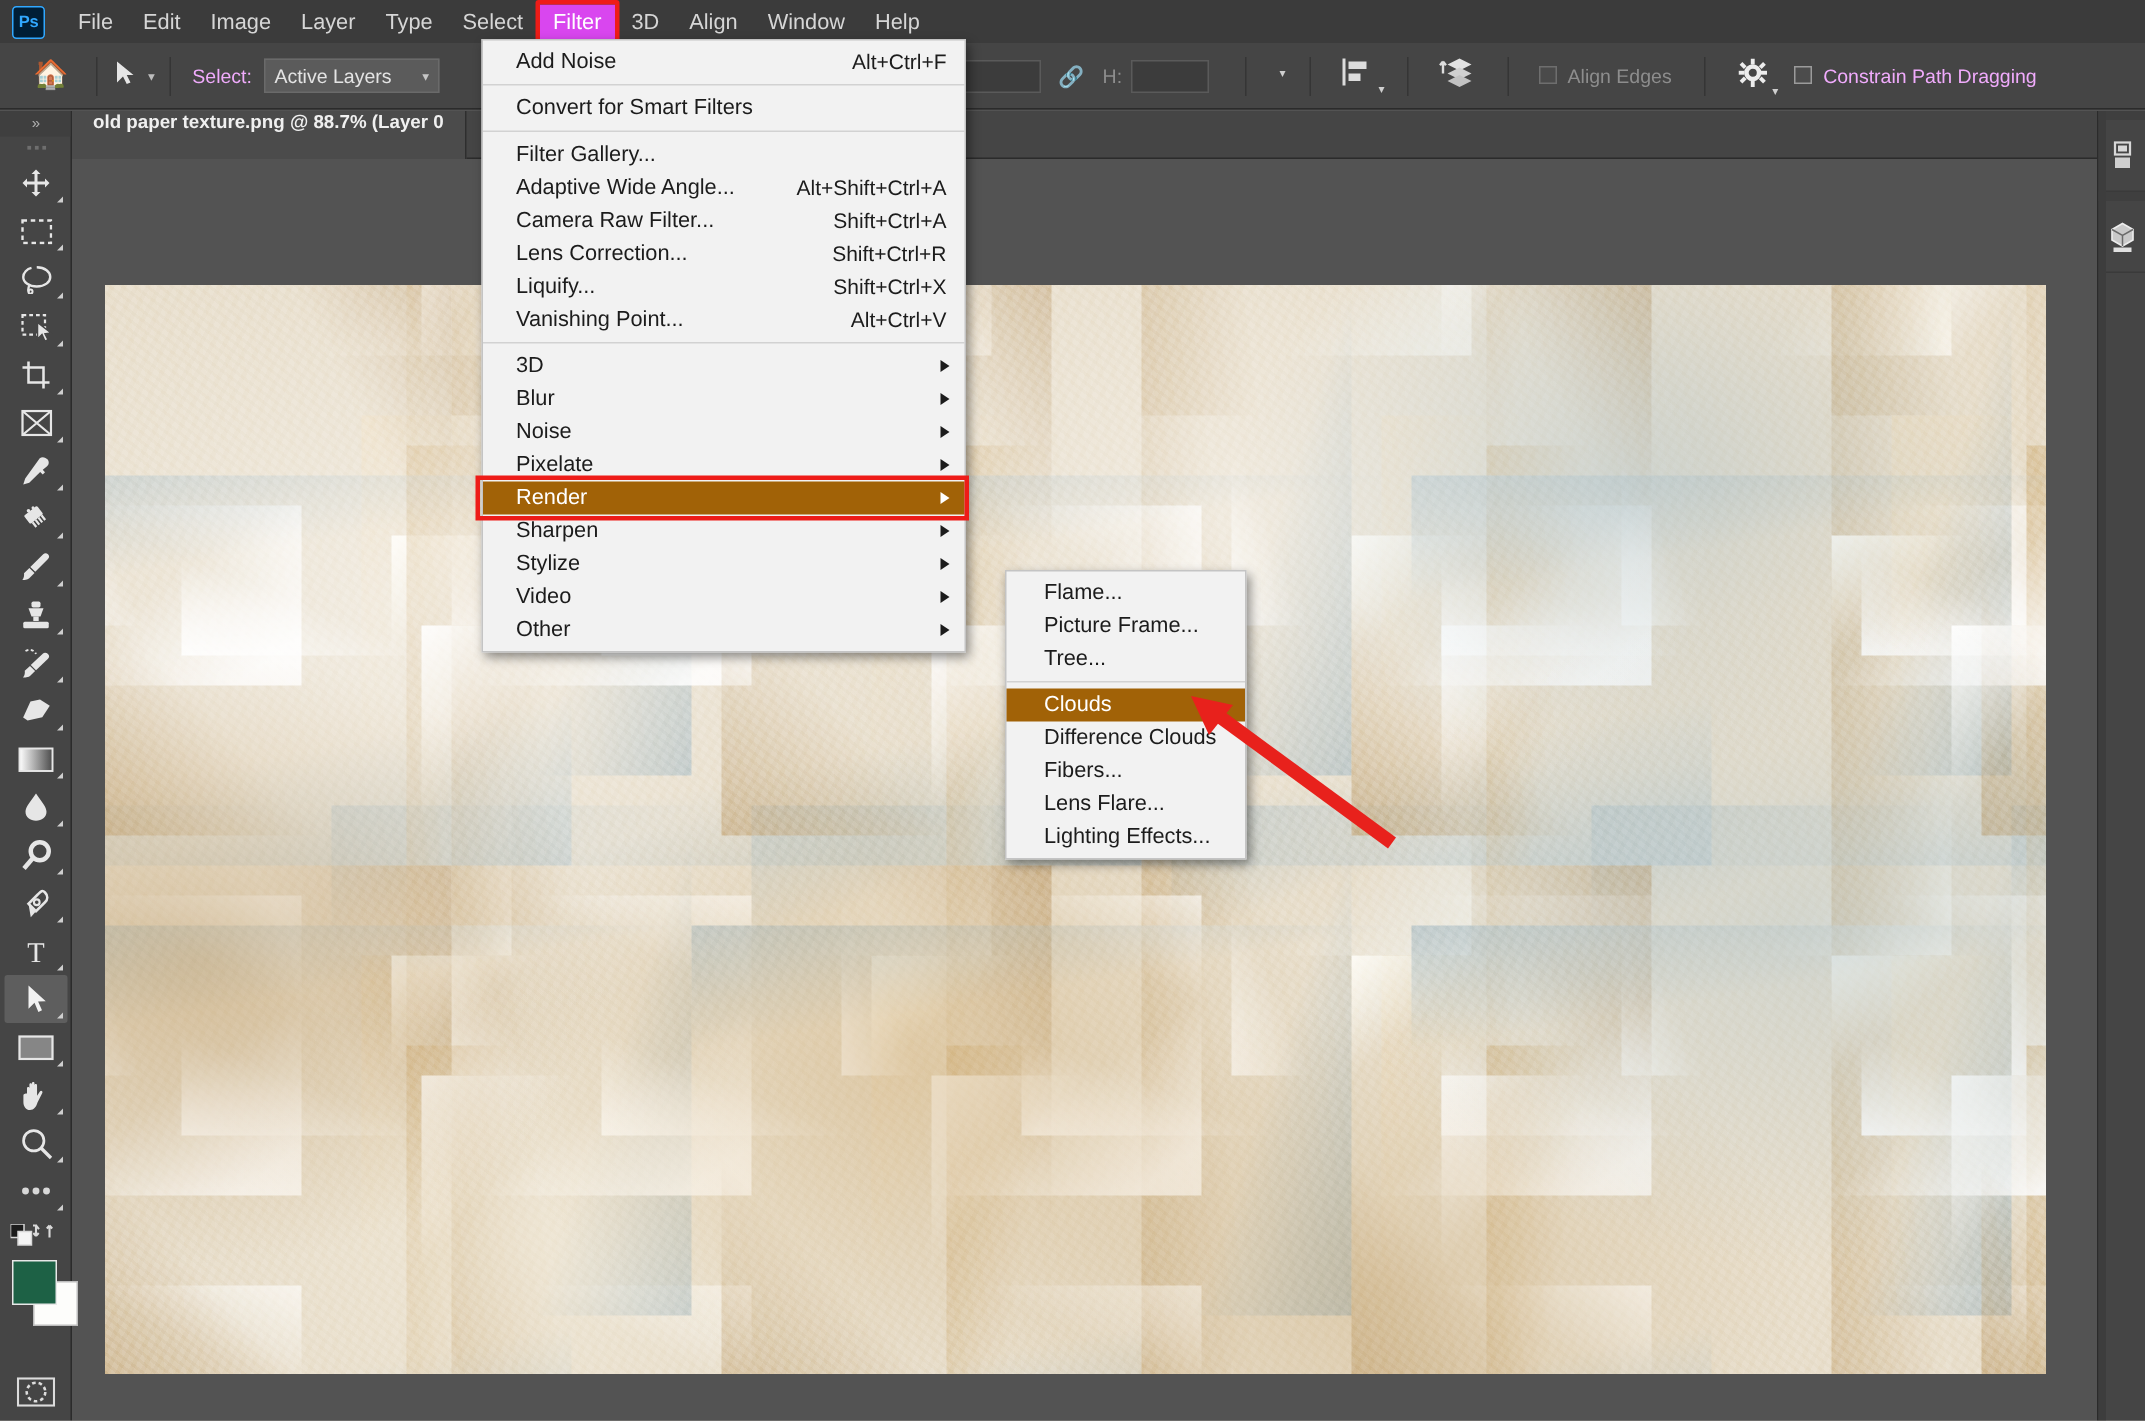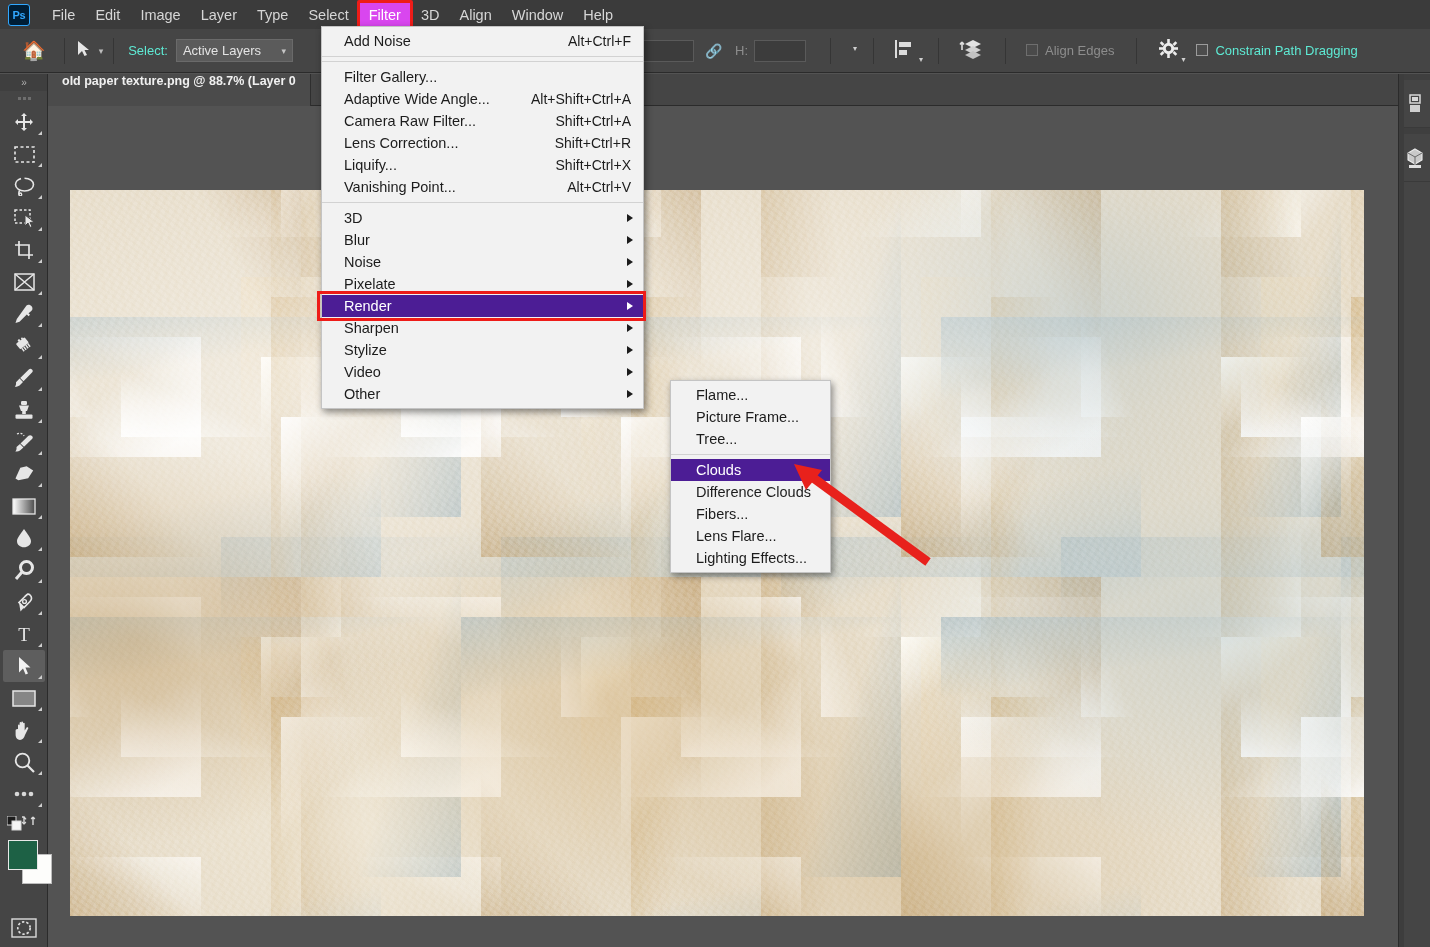--- a/index.html
+++ b/index.html
@@ -38,21 +38,21 @@
     position: absolute; left: 0; top: 29px; width: 1430px; height: 44px;
     background: #454545; display: flex; align-items: center;
     border-bottom: 1px solid #2b2b2b;
   }
   .ob-sep { width: 1px; height: 26px; background: #353535; margin: 0 10px; }
   .ob-home {
     color: #d0d0d0; font-size: 19px; margin-left: 22px; line-height: 1;
   }
   .ob-tool-ico { color: #d8d8d8; font-size: 17px; margin-left: 18px; }
   .ob-caret { color: #bdbdbd; font-size: 9px; margin-left: 9px; }
-  .ob-label { color: #5eead4; font-size: 13px; margin-left: 4px; }
+  .ob-label { color: #f0abfc; font-size: 13px; margin-left: 4px; }
   .ob-label.dim { color: #8d8d8d; }
   .ob-select {
     margin-left: 8px; background: #5b5b5b; border: 1px solid #6a6a6a;
     color: #e4e4e4; font-size: 13px; height: 23px; width: 117px;
     display: flex; align-items: center; padding: 0 6px; position: relative;
   }
   .ob-select .cv { position: absolute; right: 6px; font-size: 9px; color: #c6c6c6; }
   .ob-field {
     background: #3c3c3c; border: 1px solid #5a5a5a; width: 52px; height: 22px;
     margin-left: 6px;
@@ -196,21 +196,21 @@
   .mrow {
     position: relative; height: 22px; display: flex; align-items: center;
     padding: 0 12px 0 22px; font-size: 14.5px; color: #1c1c1c; white-space: nowrap;
   }
   .mrow .sc { margin-left: auto; color: #1c1c1c; font-size: 14px; padding-left: 24px; }
   .mrow .arrow {
     position: absolute; right: 10px; top: 50%; transform: translateY(-50%);
     width: 0; height: 0; border-top: 4.5px solid transparent;
     border-bottom: 4.5px solid transparent; border-left: 6px solid #1c1c1c;
   }
-  .mrow.hi { background: #4c1d95; color: #ffffff; }
+  .mrow.hi { background: #a16207; color: #ffffff; }
   .mrow.hi .arrow { border-left-color: #ffffff; }
   .mrow.boxed::after {
     content: ""; position: absolute; left: -5px; top: -4px; right: -3px; bottom: -4px;
     border: 3px solid #ee1c18; pointer-events: none;
   }
   .msep { height: 1px; background: #d2d2d2; margin: 4px 0; }
 
   
   .submenu {
     position: absolute; left: 670px; top: 380px; width: 161px;
@@ -556,20 +556,23 @@
         </svg>
     </div>
   </div>
 
   <div class="dropdown" id="filter-dropdown">
       <div class="mrow">
         <span>Add Noise</span>
         <span class="sc">Alt+Ctrl+F</span>
       </div>
       <div class="msep"></div>
+      <div class="mrow">
+        <span>Convert for Smart Filters</span>
+      </div>
       <div class="msep"></div>
       <div class="mrow">
         <span>Filter Gallery...</span>
       </div>
       <div class="mrow">
         <span>Adaptive Wide Angle...</span>
         <span class="sc">Alt+Shift+Ctrl+A</span>
       </div>
       <div class="mrow">
         <span>Camera Raw Filter...</span>

